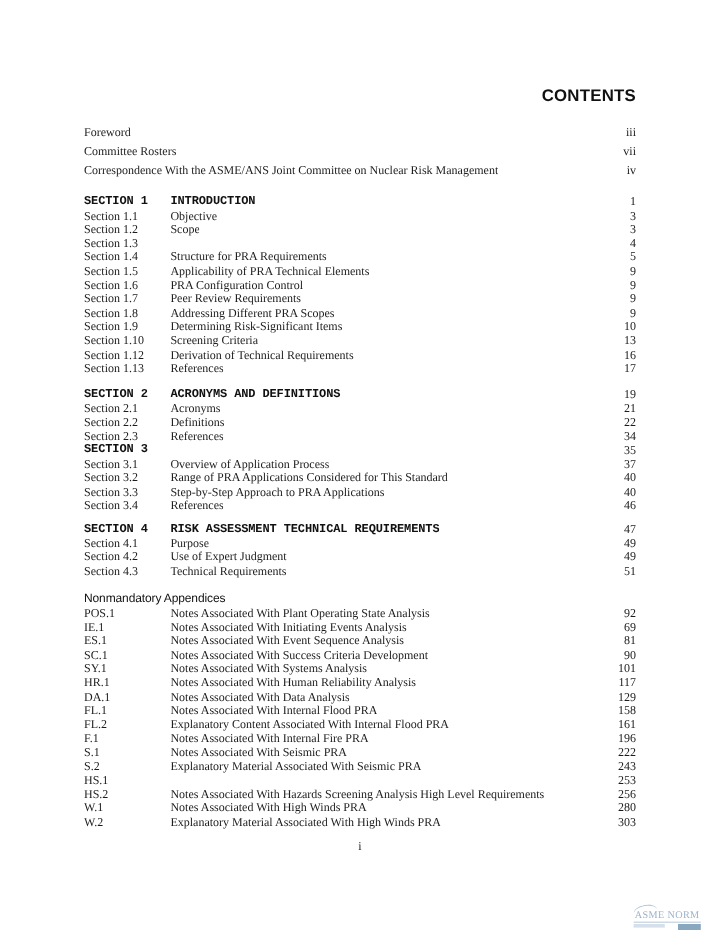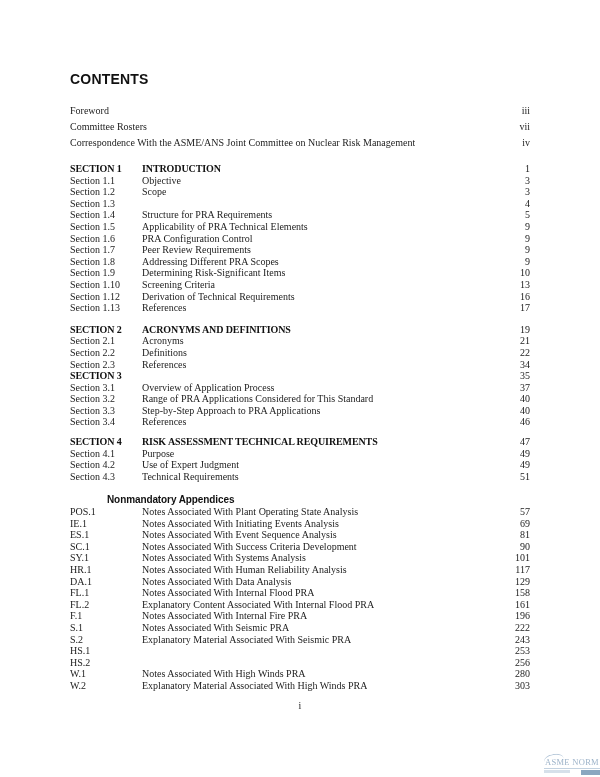--- a/index.html
+++ b/index.html
@@ -13,21 +13,21 @@
   }
   .content{
     position:absolute;
     left:70px;top:0;
     width:460px;
   }
   .doc-title{
     margin:72px 0 0 0;
     height:14px;
     line-height:14px;
-    text-align:left;
+    text-align:right;
     font-family:"Liberation Sans", sans-serif;
     font-weight:700;
     font-size:14px;
     letter-spacing:0.2px;
     color:#111;
   }
   #front-list{margin-top:17px;}
   .row{
     display:flex;
     align-items:flex-end;
@@ -45,47 +45,47 @@
     margin:0 2px 0 3px;
     background-image:radial-gradient(circle at 1.1px 9.2px, #3d3d3d 0.65px, rgba(0,0,0,0) 1px);
     background-size:3.1px 11.6px;
     background-repeat:repeat-x;
   }
   .front-row .dots{
     background-image:radial-gradient(circle at 1.1px 12.8px, #3d3d3d 0.65px, rgba(0,0,0,0) 1px);
     background-size:3.1px 16px;
   }
   .hdr .c1,.hdr .c2{
-    font-family:Liberation Serif, serif;
+    font-family:Liberation Mono, monospace;
     font-weight:700;
     font-size:10px;
     letter-spacing:-0.1px;
     color:#111;
   }
   #sections-list .section-group:nth-child(1){margin-top:12px;}
   #sections-list .section-group:nth-child(2){margin-top:10px;}
   #sections-list .section-group:nth-child(3){}
   #sections-list .section-group:nth-child(4){margin-top:8px;}
   .appendices{margin-top:12px;}
   .appendix-heading{
     height:11.6px;line-height:11.6px;
     font-family:"Liberation Sans", sans-serif;
-    font-weight:700;font-size:10px;
-    letter-spacing:-0.1px;color:#111;margin-left:37px;
+    font-weight:400;font-size:10px;
+    letter-spacing:-0.1px;color:#111;
   }
   .footer-page-num{
     margin-top:8px;
     height:12px;line-height:12px;
     text-align:center;
     font-size:10px;
   }
   
   .logo{
     position:absolute;
-    right:0;bottom:2px;
+    right:16px;bottom:2px;
     width:56px;
     text-align:center;
   }
   .logo-swoosh{
     position:absolute;
     left:0px;top:-4px;
     width:20px;height:11px;
     border-top:1.5px solid #b5c7d9;
     border-radius:50%;
     transform:rotate(-10deg);
@@ -290,21 +290,21 @@
   </div>
         </div>
       </div>
     <div class="appendices">
       <div class="appendix-heading">Nonmandatory Appendices</div>
       <div id="appendix-list">
           <div class="row">
     <span class="c1">POS.1</span>
     <span class="c2">Notes Associated With Plant Operating State Analysis</span>
     <span class="dots"></span>
-    <span class="pg">57</span>
+    <span class="pg">92</span>
   </div>
           <div class="row">
     <span class="c1">IE.1</span>
     <span class="c2">Notes Associated With Initiating Events Analysis</span>
     <span class="dots"></span>
     <span class="pg">69</span>
   </div>
           <div class="row">
     <span class="c1">ES.1</span>
     <span class="c2">Notes Associated With Event Sequence Analysis</span>
@@ -365,20 +365,21 @@
     <span class="dots"></span>
     <span class="pg">243</span>
   </div>
           <div class="row">
     <span class="c1">HS.1</span>
     <span class="dots"></span>
     <span class="pg">253</span>
   </div>
           <div class="row">
     <span class="c1">HS.2</span>
+    <span class="c2">Notes Associated With Hazards Screening Analysis High Level Requirements</span>
     <span class="dots"></span>
     <span class="pg">256</span>
   </div>
           <div class="row">
     <span class="c1">W.1</span>
     <span class="c2">Notes Associated With High Winds PRA</span>
     <span class="dots"></span>
     <span class="pg">280</span>
   </div>
           <div class="row">

